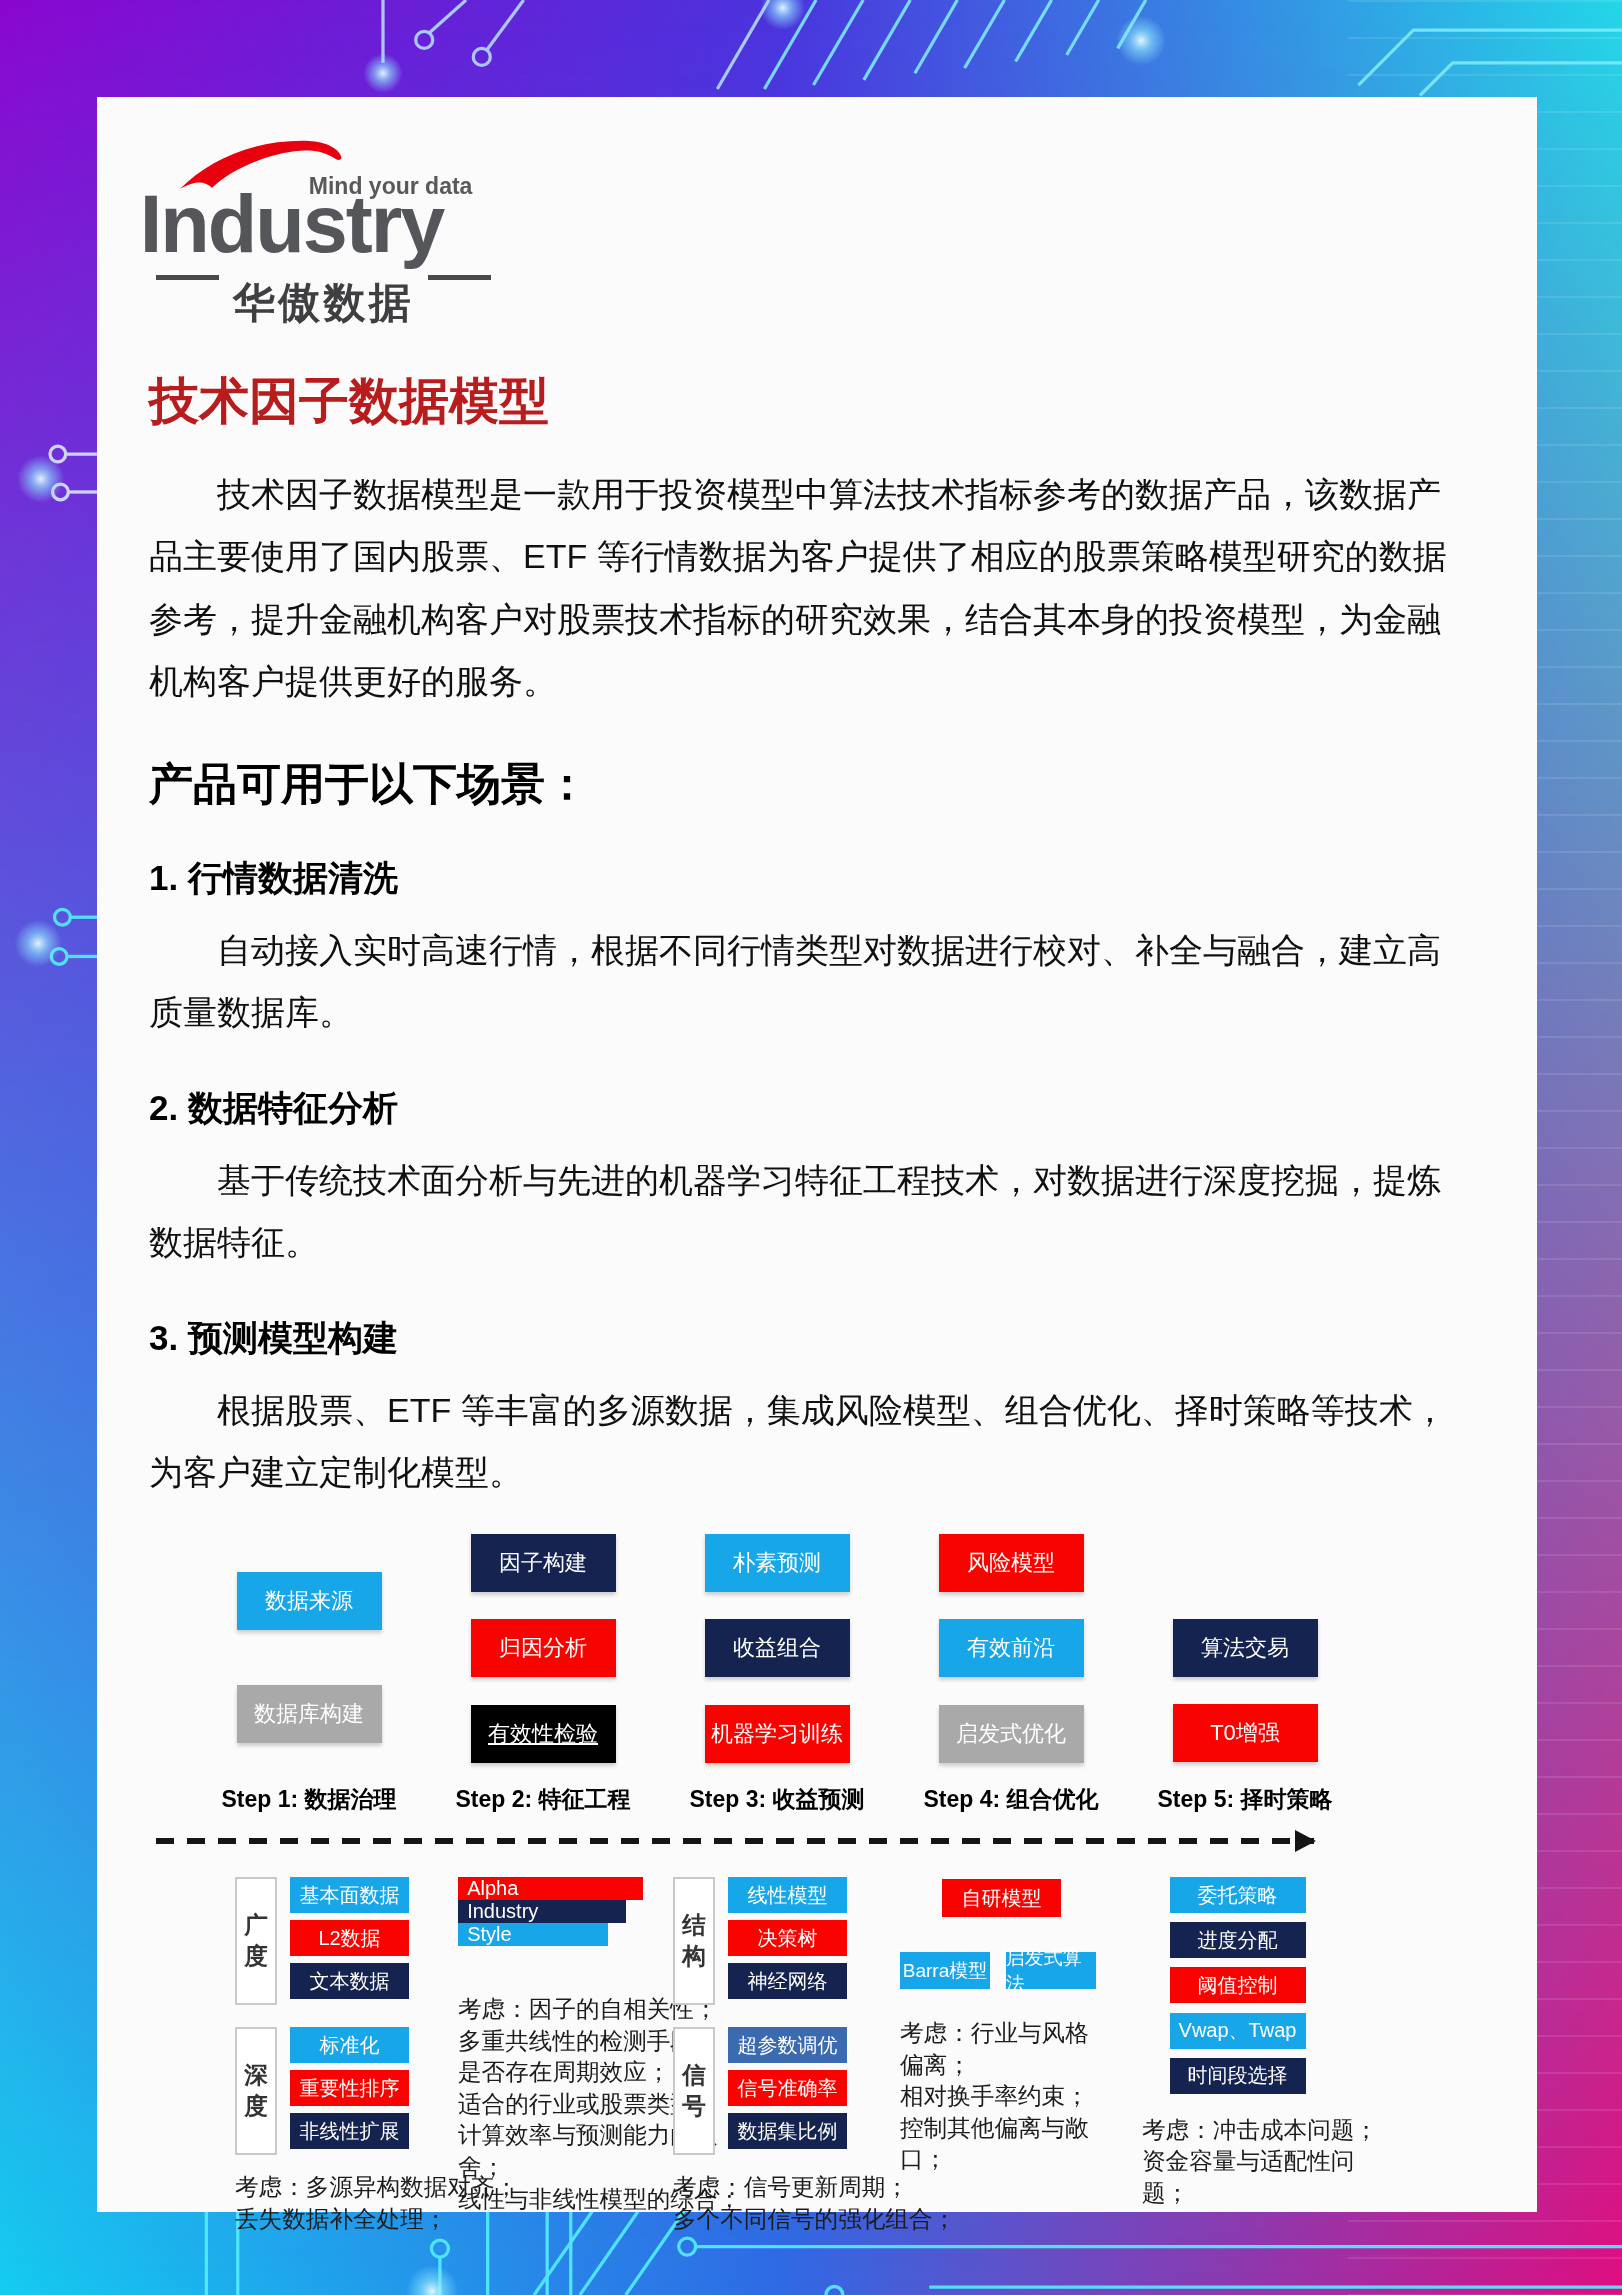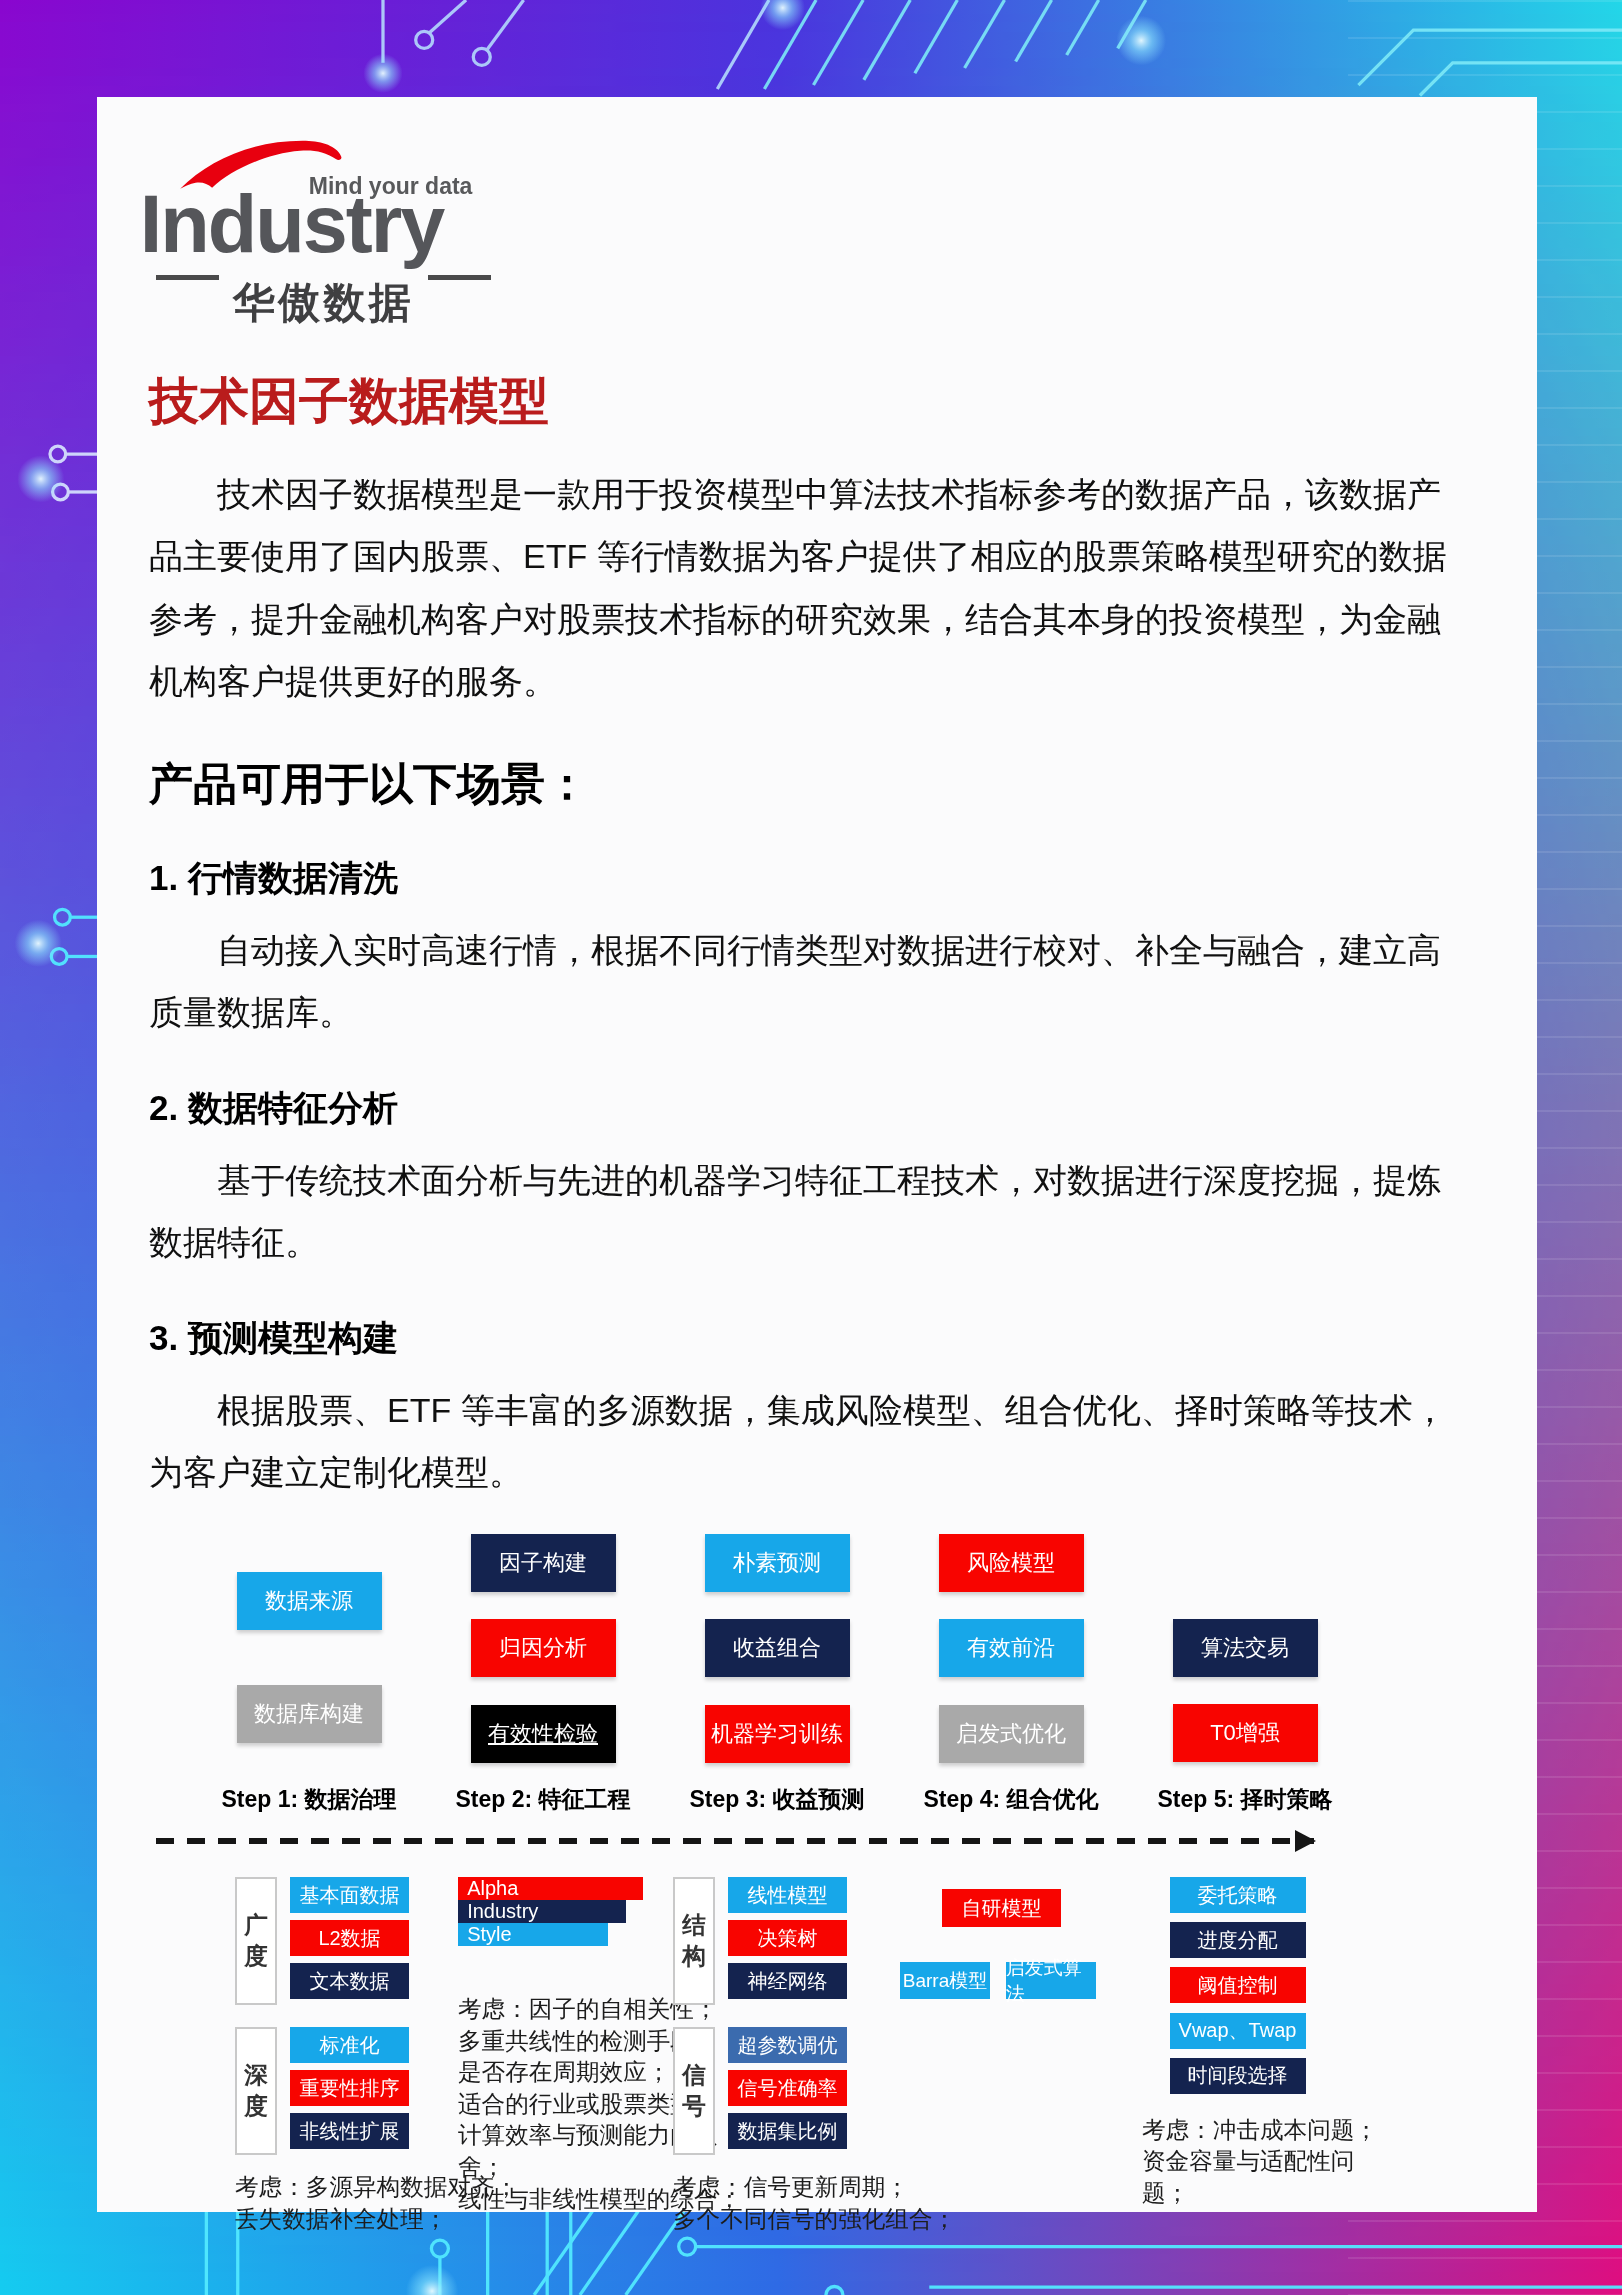--- a/index.html
+++ b/index.html
@@ -59,21 +59,21 @@
         justify-content:center;box-sizing:border-box;}
   .axis span{width:25px;font-size:23.6px;color:#333;line-height:1.3;word-break:break-all;text-align:center;font-weight:600;}
   .cboxes{display:flex;flex-direction:column;gap:7.2px;margin-left:13px;}
   .dbox{width:119px;height:36px;display:flex;align-items:center;justify-content:center;color:#fff;font-size:20px;}
   .note{margin-top:17px;font-size:23.6px;line-height:1.34;white-space:pre-line;color:#1c1c1c;font-weight:500;}
 
   .g1{left:86px;} .g2{left:309px;width:288px;} .g3{left:524px;} .g4{left:751px;width:203px;} .g5{left:993px;width:236px;}
   .bars{width:185px;display:flex;flex-direction:column;}
   .bar{height:23px;color:#fff;font-size:20px;display:flex;align-items:center;padding-left:9.2px;box-sizing:border-box;}
   .g2 .note{margin-top:48px;}
-  .g4 .top-box{width:119px;height:38px;margin:12px auto;display:flex;align-items:center;justify-content:center;color:#fff;font-size:20px;}
+  .g4 .top-box{width:119px;height:38px;margin:2px auto;display:flex;align-items:center;justify-content:center;color:#fff;font-size:20px;}
   .g4 .pair{display:flex;gap:15.7px;margin-top:35px;}
   .g4 .pair .dbox{width:90px;height:37px;font-size:19px;}
   .g4 .note{margin-top:29px;}
   .g5 .cboxes{margin-left:27.5px;gap:9.2px;}
   .g5 .dbox{width:136px;}
   .g5 .note{margin-top:21px;}
 </style>
 </head>
 <body>
 
@@ -282,20 +282,23 @@
         <div class="note">考虑：信号更新周期；
 多个不同信号的强化组合；</div>
       </div>
 
       <div class="dgroup g4">
         <div class="top-box" style="background-color: rgb(248, 4, 0);">自研模型</div>
         <div class="pair">
           <div class="dbox" style="background-color: rgb(23, 167, 233);">Barra模型</div>
           <div class="dbox" style="background-color: rgb(23, 167, 233);">启发式算法</div>
         </div>
+        <div class="note">考虑：行业与风格偏离；
+相对换手率约束；
+控制其他偏离与敞口；</div>
       </div>
 
       <div class="dgroup g5">
         <div class="cboxes">
           <div class="dbox" style="background-color: rgb(23, 167, 233);">委托策略</div>
           <div class="dbox" style="background-color: rgb(20, 35, 79);">进度分配</div>
           <div class="dbox" style="background-color: rgb(248, 4, 0);">阈值控制</div>
           <div class="dbox" style="background-color: rgb(23, 167, 233);">Vwap、Twap</div>
           <div class="dbox" style="background-color: rgb(20, 35, 79);">时间段选择</div>
         </div>

